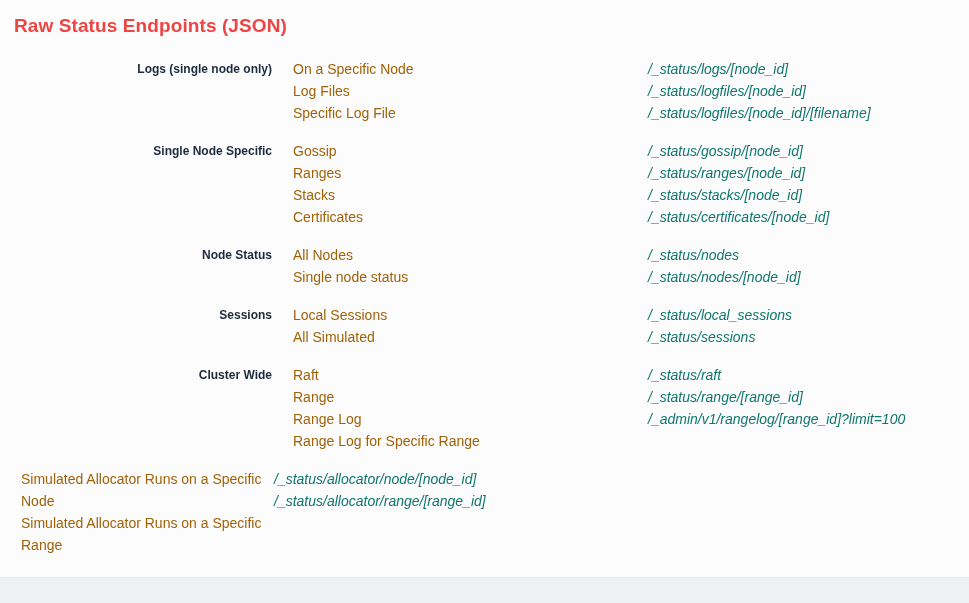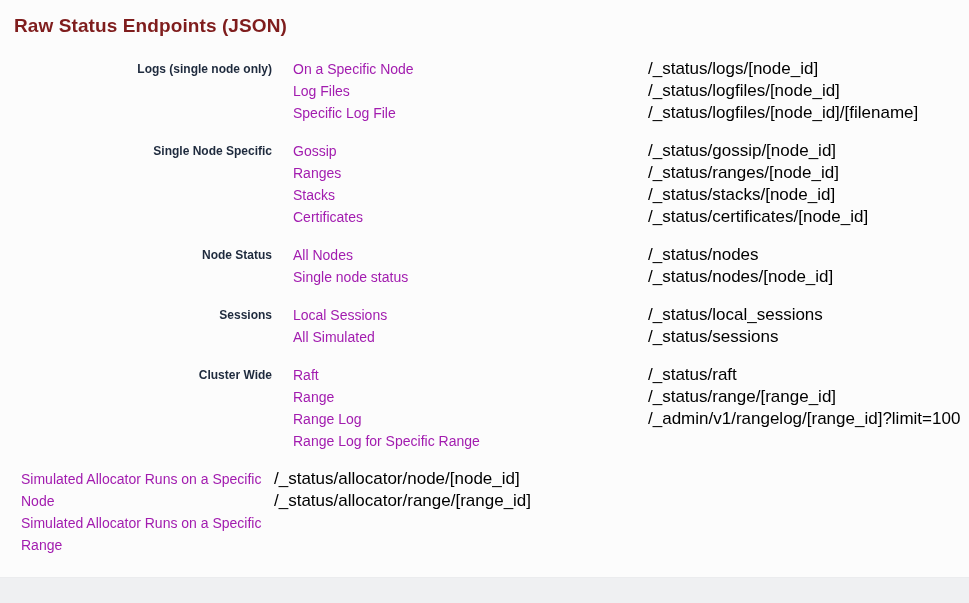--- a/index.html
+++ b/index.html
@@ -14,21 +14,21 @@
     background: #fcfcfc;
     font-family: "Liberation Sans", sans-serif;
     -webkit-font-smoothing: antialiased;
   }
   .page-title {
     margin: 0;
     padding: 13px 0 0 14px;
     font-size: 19px;
     line-height: 26px;
     font-weight: 700;
-    color: #7f1d1d;
+    color: #ef4444;
     letter-spacing: 0.1px;
   }
   .endpoints {
     margin-top: 19px;
   }
   .group {
     display: grid;
     grid-template-columns: 272px 374px 1fr;
     margin-bottom: 16px;
   }
@@ -45,28 +45,29 @@
   .links {
     padding-left: 21px;
   }
   .paths {
     padding-left: 2px;
   }
   .link {
     display: block;
     font-size: 14px;
     line-height: 22px;
-    color: #a21caf;
+    color: #a16207;
     text-decoration: none;
     cursor: pointer;
   }
   .path {
-    font-size: 17px;
+    font-size: 14px;
     line-height: 22px;
-    color: #000000;
+    color: #0f766e;
+    font-style: italic;
   }
   .footer-strip {
     position: absolute;
     left: 0;
     bottom: 0;
     width: 100%;
     height: 25px;
     background: #eff0f2;
     border-top: 1px solid #ebecee;
   }

